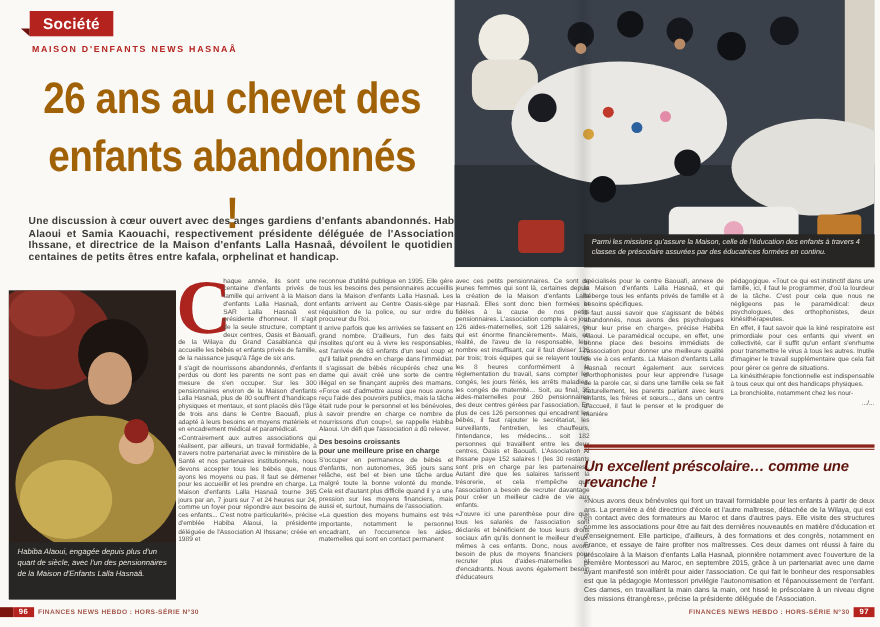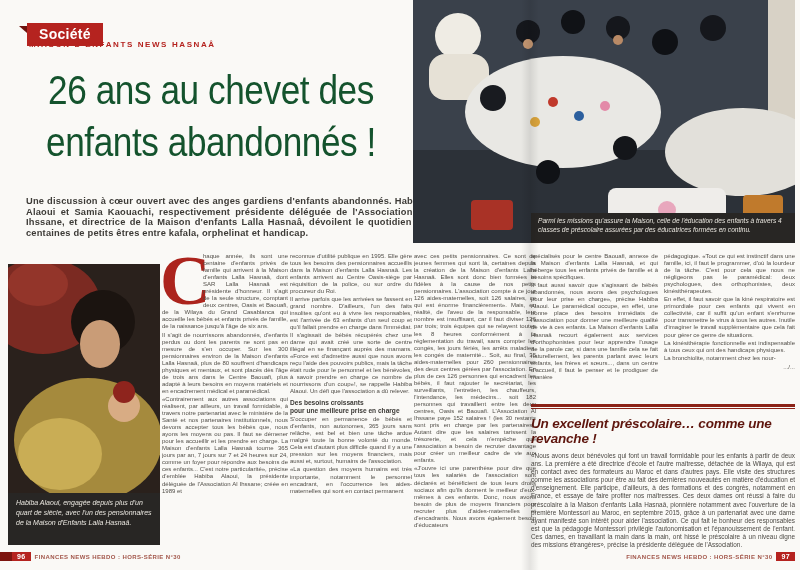--- a/index.html
+++ b/index.html
@@ -3,29 +3,29 @@
 <meta charset="utf-8">
 <style>
   * { box-sizing: border-box; margin: 0; padding: 0; }
   body { background:#ffffff; font-family:"Liberation Sans", sans-serif; }
   .spread { position:relative; width:800px; height:570px; background:#faf9f6; overflow:hidden; }
 
   .gutter { position:absolute; left:521px; top:0; width:18px; height:570px;
     background:linear-gradient(90deg, rgba(0,0,0,0) 0%, rgba(0,0,0,0.09) 50%, rgba(0,0,0,0) 100%); }
 
   
-  .badge { position:absolute; left:27px; top:23px; background:#b5231f; color:#fff;
+  .badge { position:absolute; left:27px; top:10px; background:#b5231f; color:#fff;
     font-size:14px; font-weight:bold; padding:3px 12px 4px 12px; letter-spacing:0.3px; }
   .badge-fold { position:absolute; left:19px; top:26px; width:0; height:0;
     border-top:7px solid #6f120e; border-left:8px solid transparent; }
   .kicker { position:absolute; left:29px; top:40px; color:#b5231f; font-size:8px;
     font-weight:bold; letter-spacing:1.6px; }
 
   .headline { position:absolute; left:12px; top:64px; width:398px; text-align:center;
-    color:#14532d; font-weight:normal; font-size:40px; line-height:52px; letter-spacing:-0.5px; }
+    color:#a16207; font-weight:bold; font-size:40px; line-height:52px; letter-spacing:-0.5px; }
   .headline .hl-line { display:block; transform:scaleX(0.88); transform-origin:50% 50%; }
 
   .lead { position:absolute; left:26px; top:196px; width:401px; font-size:9.3px;
     font-weight:bold; color:#3d3b37; line-height:10.6px; text-align:justify; letter-spacing:0.2px; }
 
   
   .photo-classroom { position:absolute; left:413px; top:0; width:382px; height:243px; overflow:hidden; }
   .photo-portrait  { position:absolute; left:8px; top:264px; width:152px; height:281px; overflow:hidden; background:#242220; }
   .photo-portrait svg { display:block; }
 

